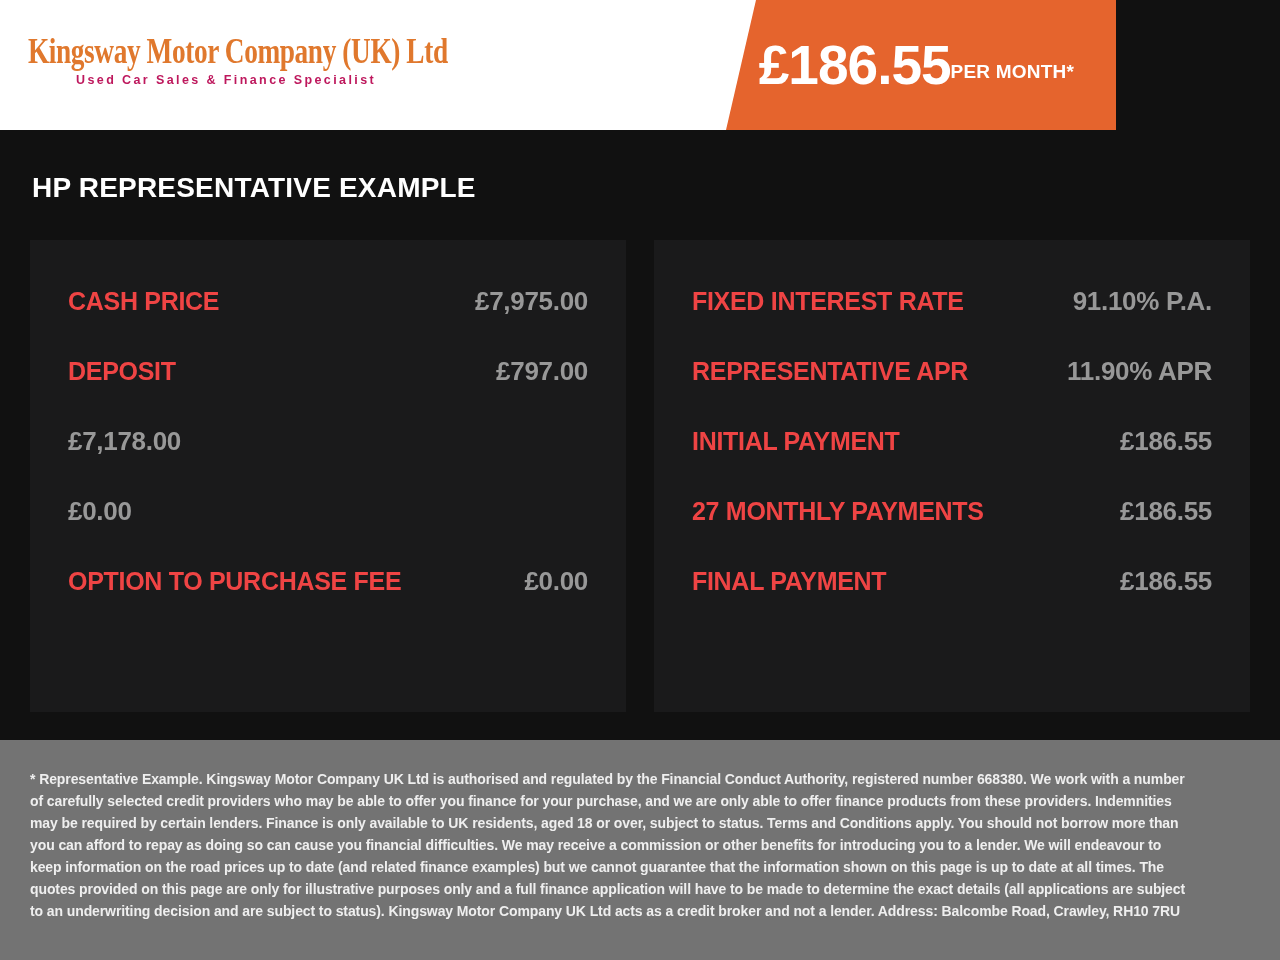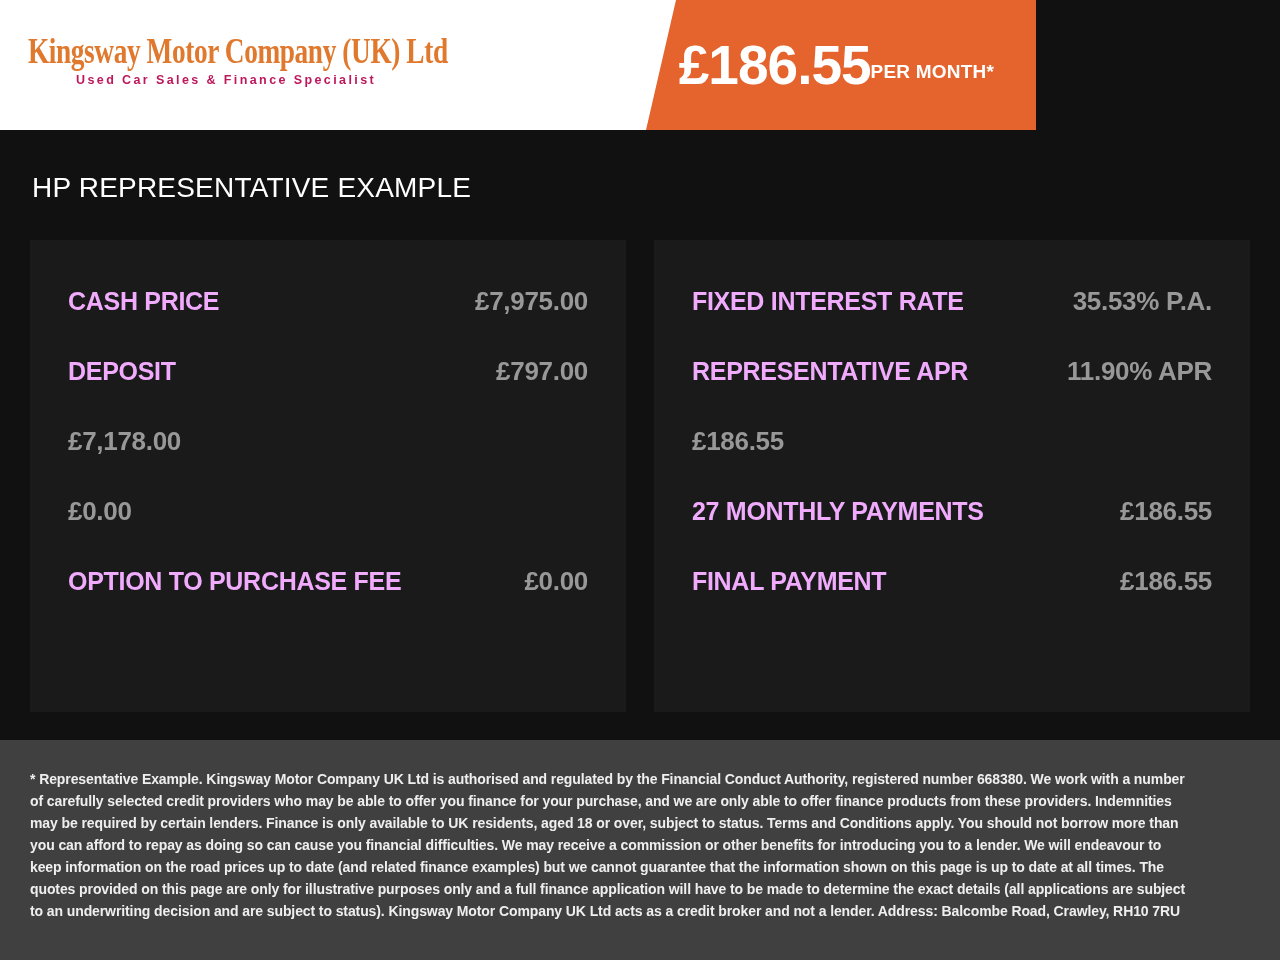--- a/index.html
+++ b/index.html
@@ -7,21 +7,21 @@
     width: 1280px; height: 960px;
     background: #111111;
     font-family: "Liberation Sans", sans-serif;
     overflow: hidden;
   }
   .page { width: 1280px; height: 960px; position: relative; }
 
   
   header {
     position: relative;
-    width: 1036px; height: 130px;
+    width: 1116px; height: 130px;
     background: #ffffff;
     overflow: hidden;
   }
   .logo {
     position: absolute; left: 28px; top: 32px;
     cursor: pointer;
   }
   .logo-title {
     font-family: "Liberation Serif", serif;
     font-weight: 700;
@@ -63,21 +63,21 @@
     font-weight: 700;
     color: #ffffff;
     margin-top: 14px;
     letter-spacing: 0.2px;
   }
 
   
   h1 {
     margin: 42px 0 36px 32px;
     font-size: 28px;
-    font-weight: 400;
+    font-weight: 700;
     color: #ffffff;
     letter-spacing: 0.2px;
   }
   .panels {
     margin: 0 30px;
     display: flex;
     gap: 28px;
   }
   .panel {
     flex: 1;
@@ -88,38 +88,38 @@
   }
   .row {
     height: 70px;
     display: flex;
     justify-content: space-between;
     align-items: center;
   }
   .row .label {
     font-size: 25px;
     font-weight: 700;
-    color: #f0abfc;
+    color: #ef4444;
     letter-spacing: -0.3px;
     white-space: nowrap;
   }
   .row .value {
     font-size: 26px;
     font-weight: 700;
     color: #989898;
     letter-spacing: -0.3px;
     white-space: nowrap;
     text-align: center;
   }
 
   
   footer {
     margin-top: 28px;
     height: 220px;
-    background: #404040;
+    background: #737373;
     padding: 28px 0 0 30px;
     box-sizing: border-box;
   }
   footer p {
     margin: 0;
     width: 1160px;
     font-size: 14px;
     line-height: 22px;
     font-weight: 700;
     color: #EFEFEF;
@@ -164,27 +164,28 @@
         </div>
         <div class="row">
           <span class="label">OPTION TO PURCHASE FEE</span>
           <span class="value">£0.00</span>
         </div>
       </section>
 
       <section class="panel">
         <div class="row">
           <span class="label">FIXED INTEREST RATE</span>
-          <span class="value">35.53% P.A.</span>
+          <span class="value">91.10% P.A.</span>
         </div>
         <div class="row">
           <span class="label">REPRESENTATIVE APR</span>
           <span class="value">11.90% APR</span>
         </div>
         <div class="row">
+          <span class="label">INITIAL PAYMENT</span>
           <span class="value">£186.55</span>
         </div>
         <div class="row">
           <span class="label">27 MONTHLY PAYMENTS</span>
           <span class="value">£186.55</span>
         </div>
         <div class="row">
           <span class="label">FINAL PAYMENT</span>
           <span class="value">£186.55</span>
         </div>

